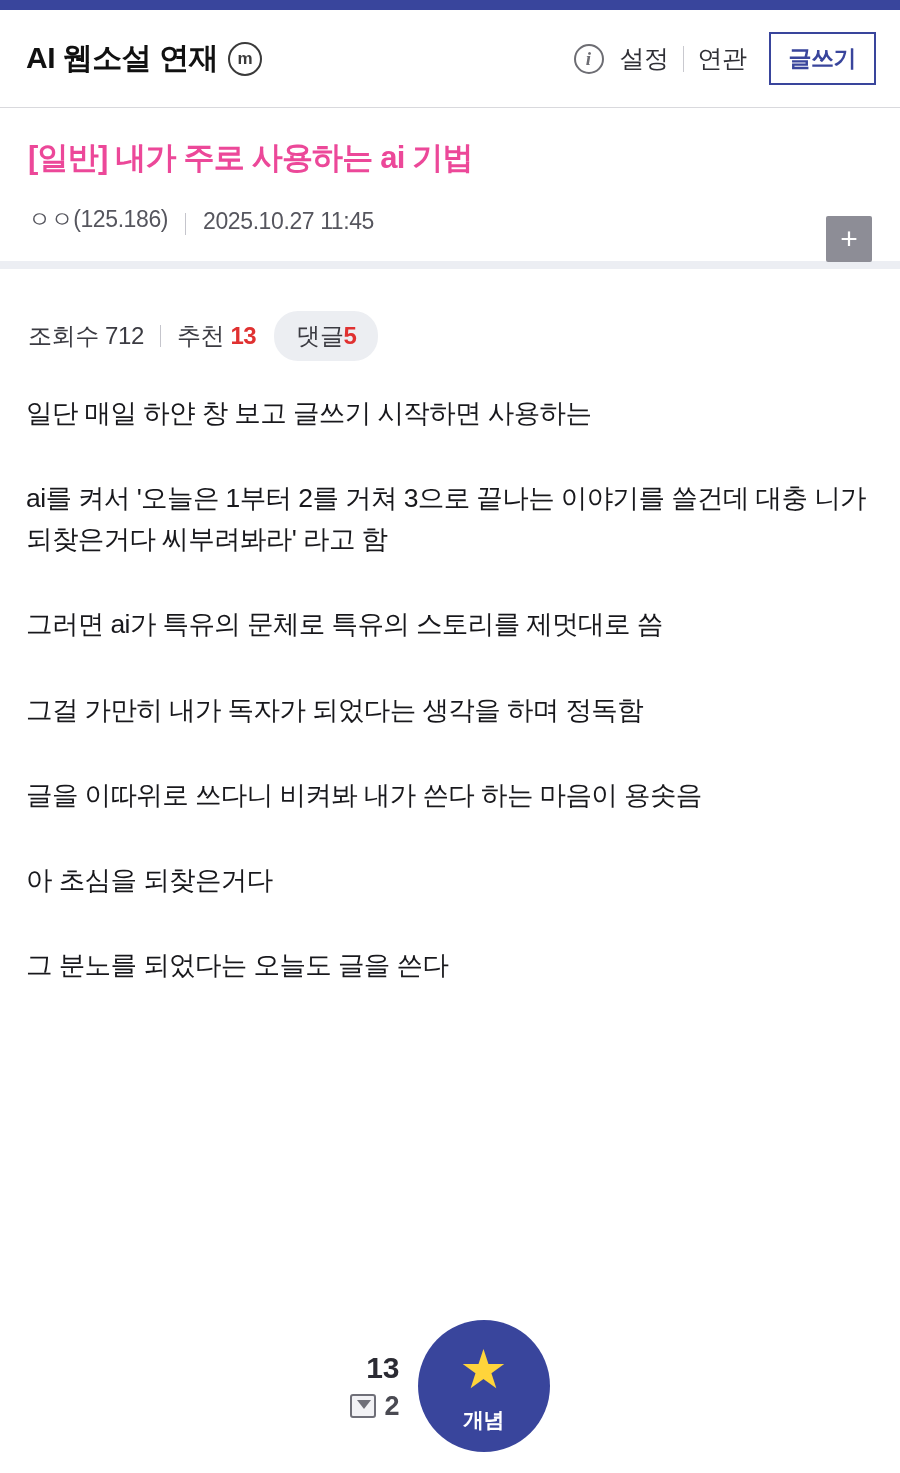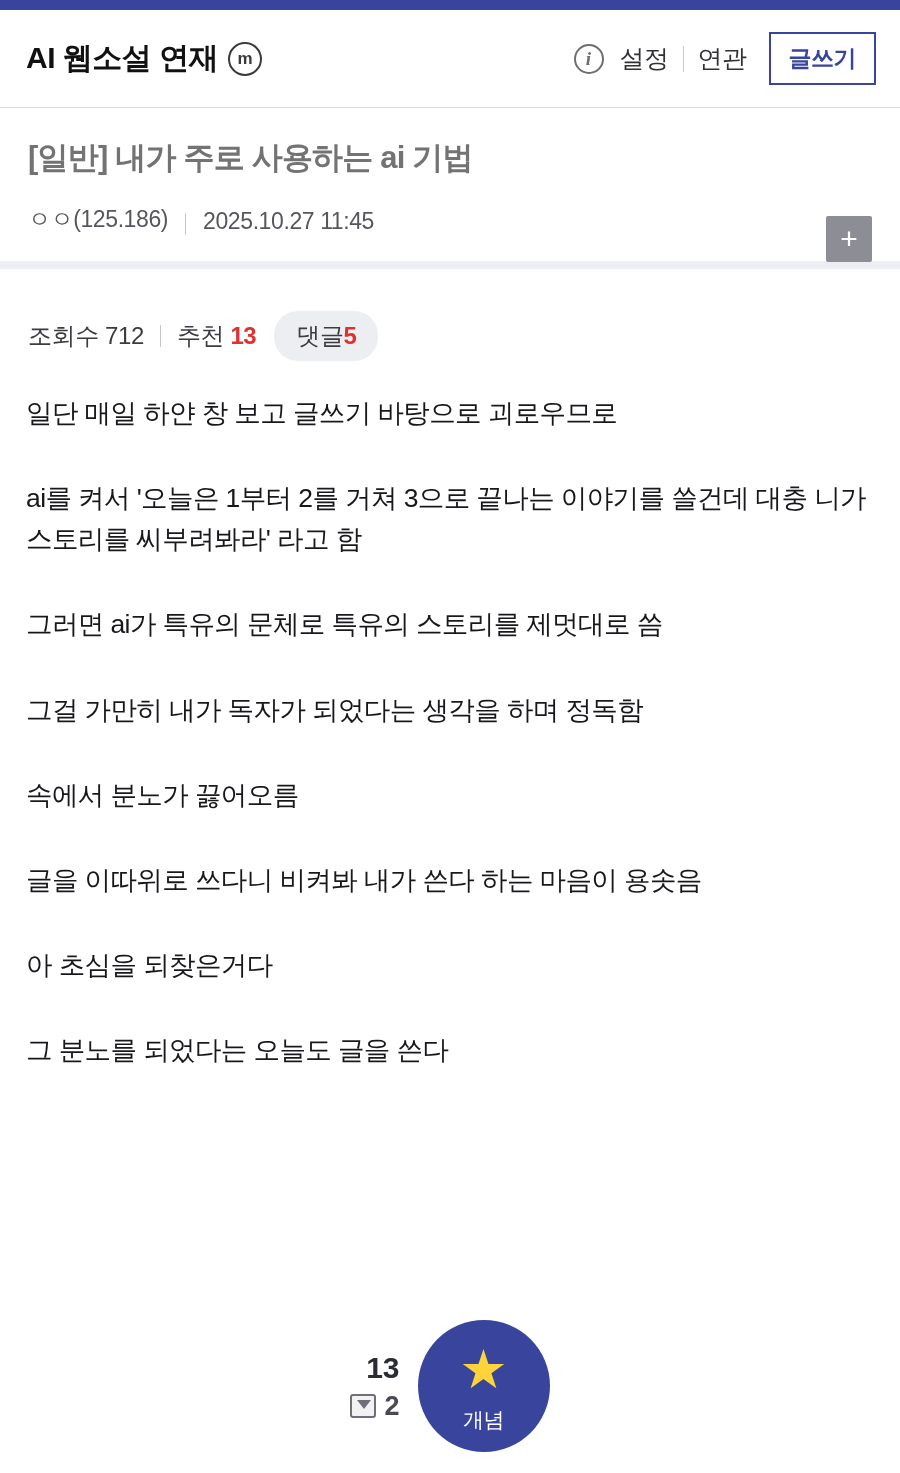--- a/index.html
+++ b/index.html
@@ -99,21 +99,21 @@
   
   .title-block {
     padding: 30px 28px 26px 28px;
     border-bottom: 8px solid #eceef3;
     position: relative;
   }
   .post-title {
     font-size: 31px;
     font-weight: bold;
     letter-spacing: -0.8px;
-    color: #737373;
+    color: #ec4899;
     line-height: 1.3;
   }
   .meta-row {
     margin-top: 26px;
     display: flex;
     align-items: flex-end;
     font-size: 23px;
     color: #56565e;
     letter-spacing: -0.4px;
   }
@@ -241,21 +241,21 @@
     color: #fff;
   }
   .reco-star {
     font-size: 54px;
     color: #ffd43b;
     line-height: 1;
     margin-top: 4px;
   }
   .reco-label {
     font-size: 21px;
-    font-weight: normal;
+    font-weight: bold;
     margin-top: 10px;
     letter-spacing: -0.5px;
   }
   .page-root { position: relative; width: 900px; height: 1473px; }
 </style>
 </head>
 <body>
 
 <div class="page-root">
 
@@ -291,25 +291,24 @@
     <span class="stat-sep"></span>
     <span>추천</span>&nbsp;
     <span class="stat-num-red">13</span>
     <span class="comment-pill">
       <span>댓글</span>
       <span class="cnum">5</span>
     </span>
   </div>
 
   <div class="post-body">
-    <p>일단 매일 하얀 창 보고 글쓰기 바탕으로 괴로우므로</p>
-    <p>ai를 켜서 '오늘은 1부터 2를 거쳐 3으로 끝나는 이야기를 쓸건데 대충 니가 스토리를 씨부려봐라' 라고 함</p>
+    <p>일단 매일 하얀 창 보고 글쓰기 시작하면 사용하는</p>
+    <p>ai를 켜서 '오늘은 1부터 2를 거쳐 3으로 끝나는 이야기를 쓸건데 대충 니가 되찾은거다 씨부려봐라' 라고 함</p>
     <p>그러면 ai가 특유의 문체로 특유의 스토리를 제멋대로 씀</p>
     <p>그걸 가만히 내가 독자가 되었다는 생각을 하며 정독함</p>
-    <p>속에서 분노가 끓어오름</p>
     <p>글을 이따위로 쓰다니 비켜봐 내가 쓴다 하는 마음이 용솟음</p>
     <p>아 초심을 되찾은거다</p>
     <p>그 분노를 되었다는 오늘도 글을 쓴다</p>
   </div>
 
   <div class="reco-wrap">
     <div class="reco-counts">
       <div class="reco-up">13</div>
       <div class="reco-down">
         <span class="dn-icon"></span>

